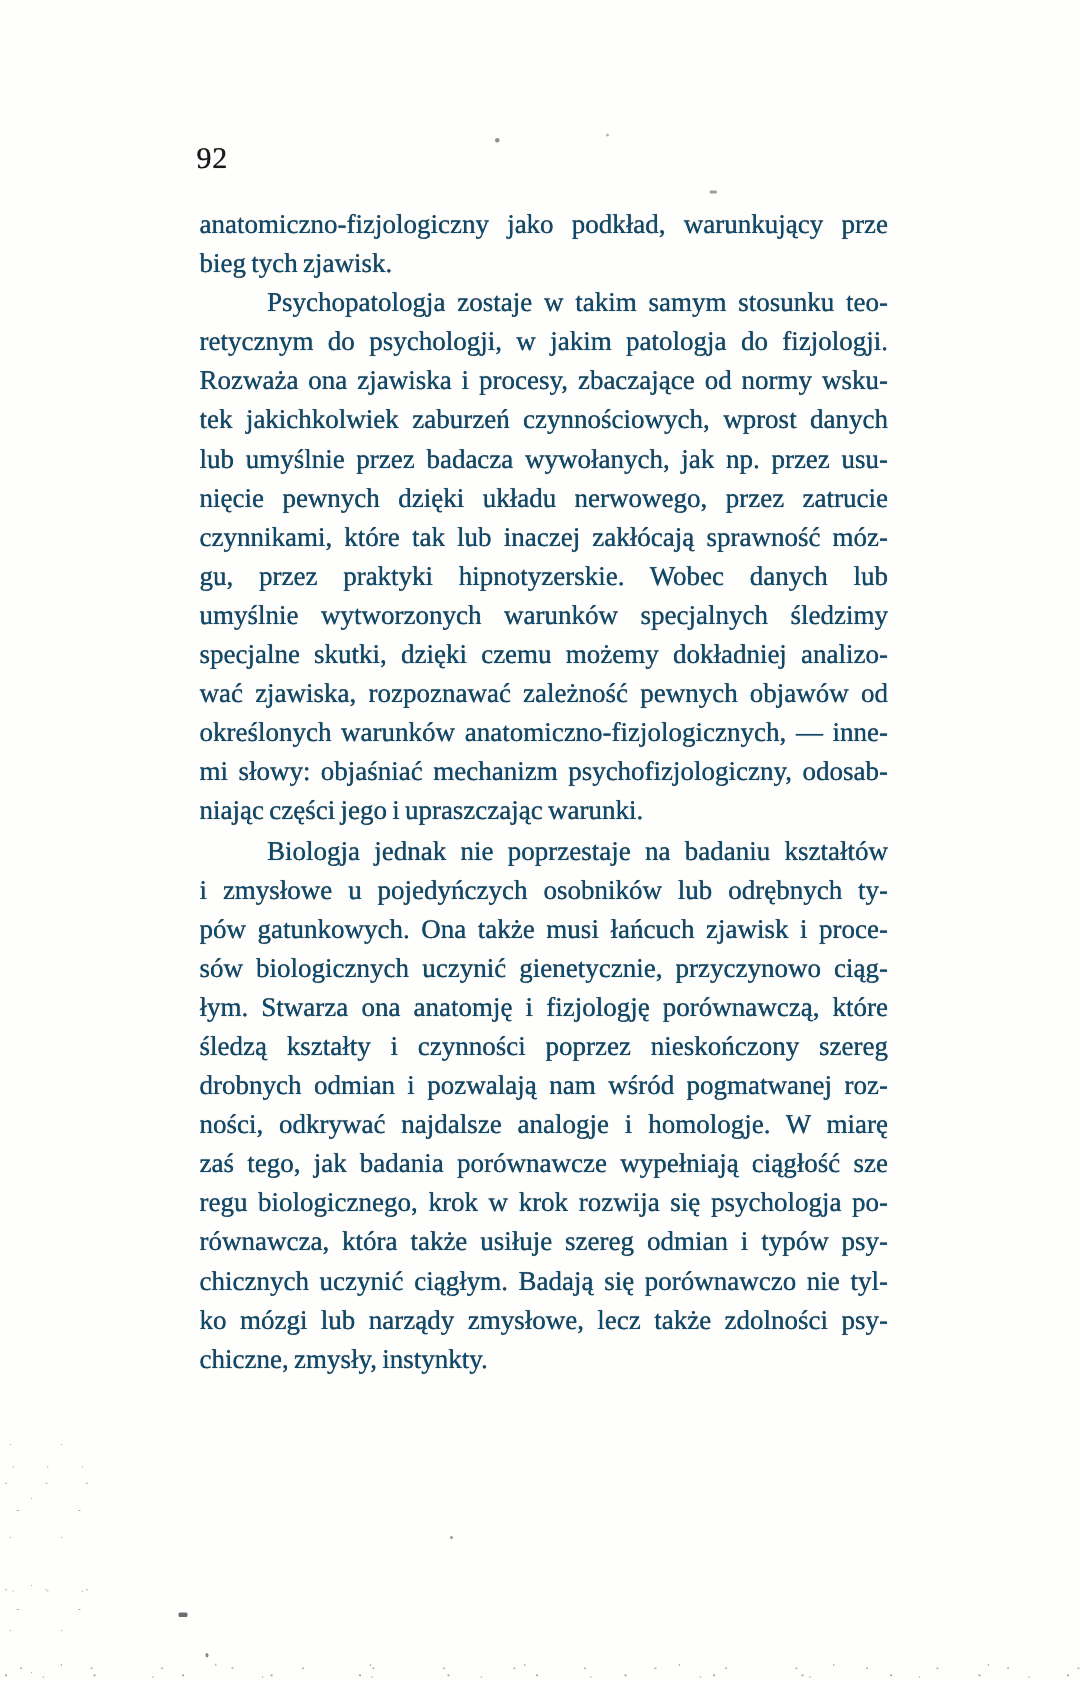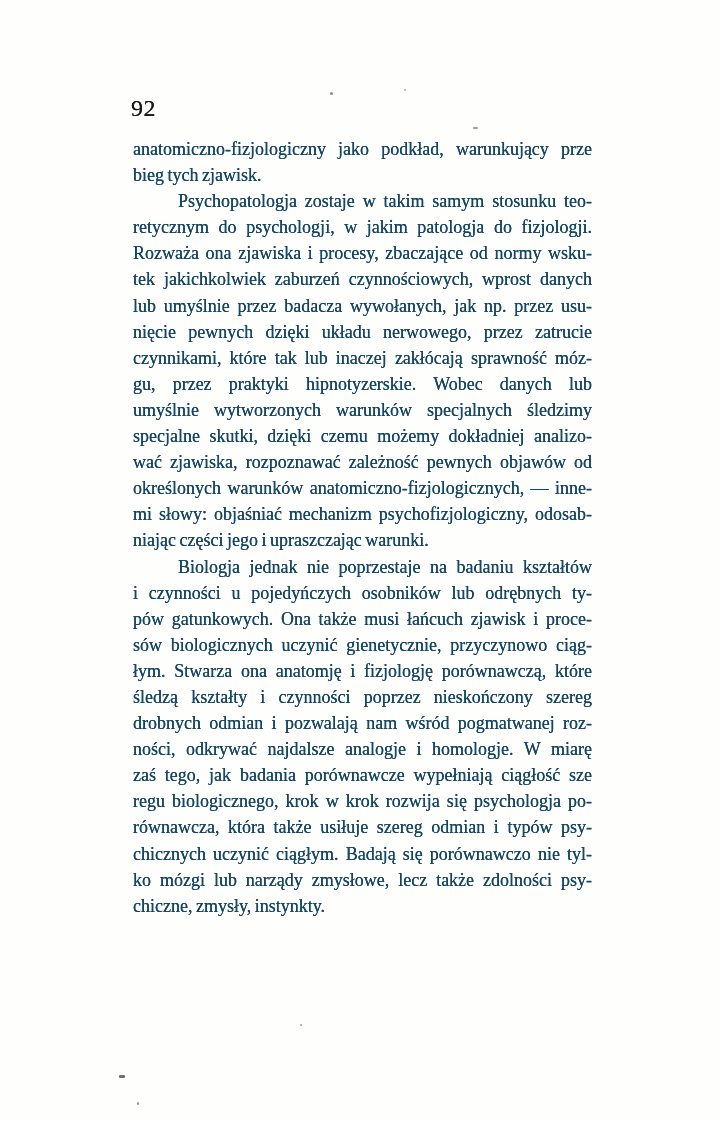--- a/index.html
+++ b/index.html
@@ -13,21 +13,21 @@
     height: 1121px;
     background: #fefefd;
     overflow: hidden;
     font-family: "Liberation Serif", "DejaVu Serif", serif;
     color: #1a1a1a;
   }
   .page-number {
     position: absolute;
     left: 131px;
     top: 95px;
-    font-size: 24px;
+    font-size: 20px;
     letter-spacing: 0.5px;
     color: #191919;
     text-shadow: 0 0 0.5px #222;
   }
   .text-block {
     position: absolute;
     left: 133px;
     top: 136px;
     width: 459px;
     font-size: 18px;
@@ -116,21 +116,21 @@
         <div class="line">gu, przez praktyki hipnotyzerskie. Wobec danych lub</div>
         <div class="line">umyślnie wytworzonych warunków specjalnych śledzimy</div>
         <div class="line">specjalne skutki, dzięki czemu możemy dokładniej analizo-</div>
         <div class="line">wać zjawiska, rozpoznawać zależność pewnych objawów od</div>
         <div class="line">określonych warunków anatomiczno-fizjologicznych, — inne-</div>
         <div class="line">mi słowy: objaśniać mechanizm psychofizjologiczny, odosab-</div>
         <div class="line last">niając części jego i upraszczając warunki.</div>
       </div>
       <div class="paragraph">
         <div class="line indent">Biologja jednak nie poprzestaje na badaniu kształtów</div>
-        <div class="line">i czynności u pojedyńczych osobników lub odrębnych ty-</div>
+        <div class="line">i zmysłowe u pojedyńczych osobników lub odrębnych ty-</div>
         <div class="line">pów gatunkowych. Ona także musi łańcuch zjawisk i proce-</div>
         <div class="line">sów biologicznych uczynić gienetycznie, przyczynowo ciąg-</div>
         <div class="line">łym. Stwarza ona anatomję i fizjologję porównawczą, które</div>
         <div class="line">śledzą kształty i czynności poprzez nieskończony szereg</div>
         <div class="line">drobnych odmian i pozwalają nam wśród pogmatwanej roz-</div>
         <div class="line">ności, odkrywać najdalsze analogje i homologje. W miarę</div>
         <div class="line">zaś tego, jak badania porównawcze wypełniają ciągłość sze</div>
         <div class="line">regu biologicznego, krok w krok rozwija się psychologja po-</div>
         <div class="line">równawcza, która także usiłuje szereg odmian i typów psy-</div>
         <div class="line">chicznych uczynić ciągłym. Badają się porównawczo nie tyl-</div>

